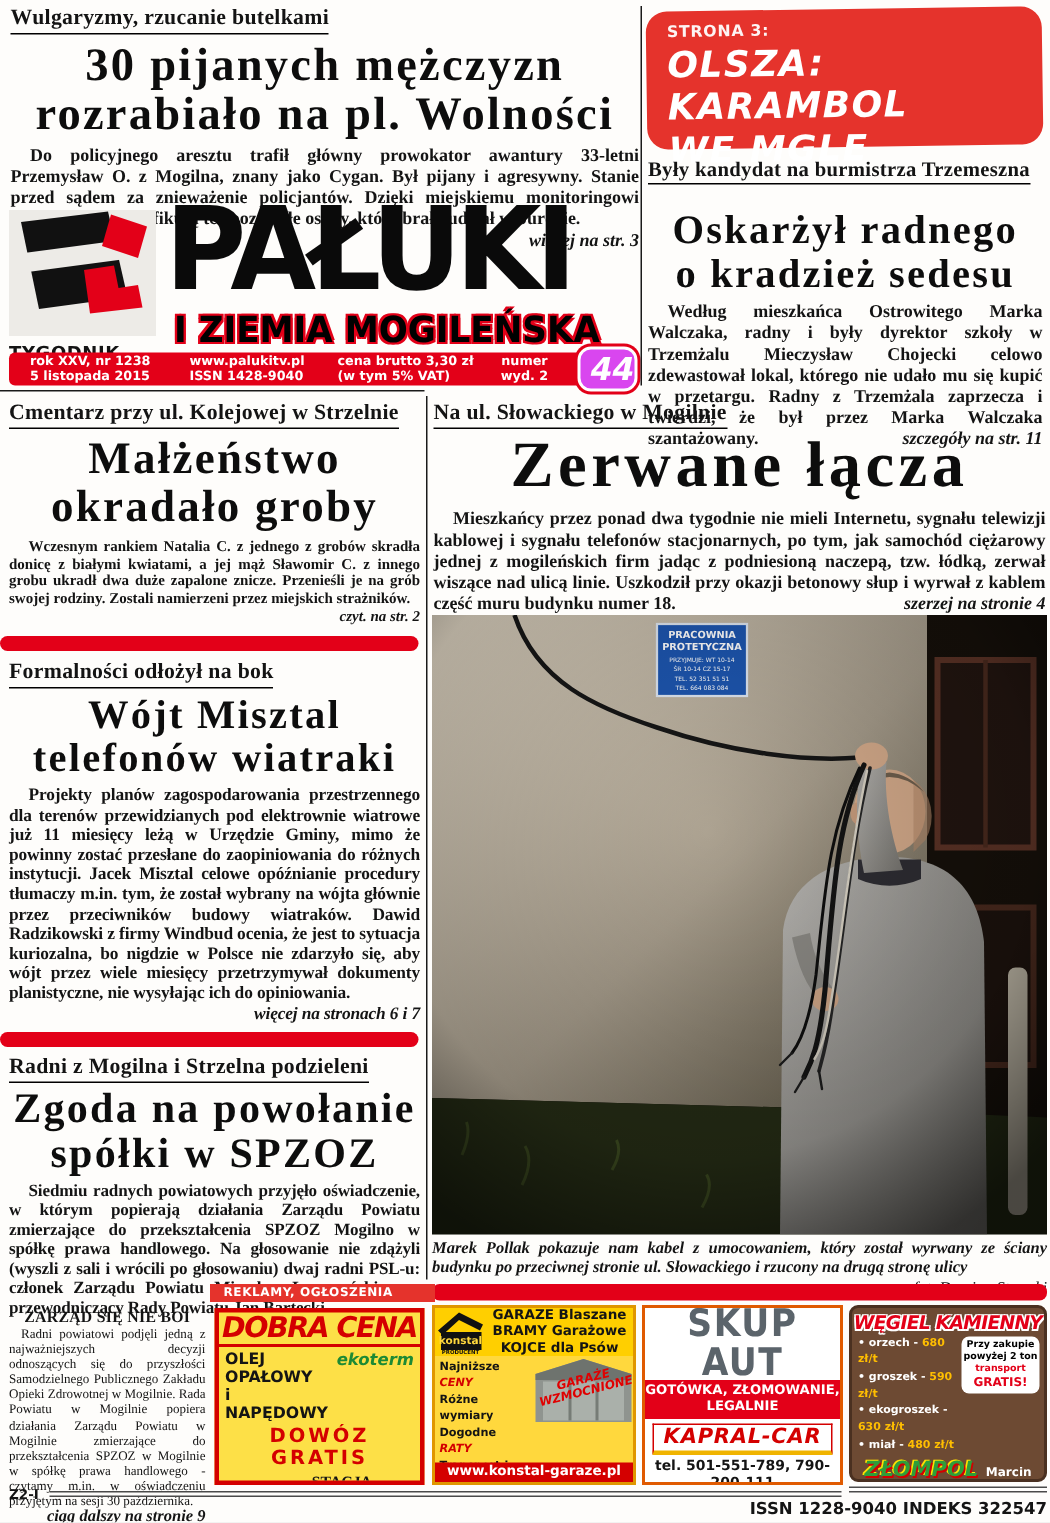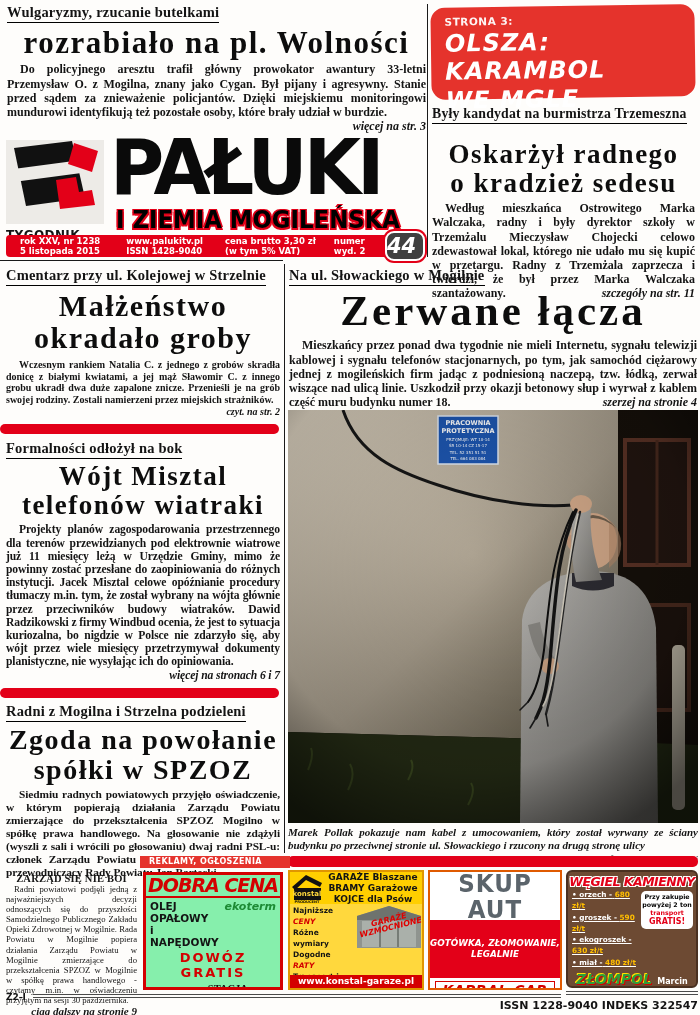--- a/index.html
+++ b/index.html
@@ -28,33 +28,33 @@
                   font-weight:900; font-size:12px; letter-spacing:.4px; }
   #mast-title { position:absolute; left:104px; top:-16px; width:316px; font-family:"DejaVu Sans",sans-serif;
                 font-weight:900; font-size:74px; letter-spacing:-4px; color:#0a0a0a; transform:scaleY(1.04); }
   #mast-sub { position:absolute; left:110px; top:66px; font-family:"DejaVu Sans",sans-serif; font-weight:900;
               font-size:24px; letter-spacing:0px; color:#000; white-space:nowrap; transform:scaleX(.95); transform-origin:left;
               text-shadow:-1.5px -1.5px 0 #e30018, 1.5px -1.5px 0 #e30018, -1.5px 1.5px 0 #e30018, 1.5px 1.5px 0 #e30018; }
   #mast-bar { position:absolute; left:0; top:95px; width:419px; height:22px; background:#e30018; border-radius:4px;
               color:#fff; font-family:"DejaVu Sans",sans-serif; font-weight:bold; font-size:8.5px; line-height:1.18;
               display:flex; align-items:center; }
   #mast-bar .col { padding-left:14px; }
-  #num44 { position:absolute; right:0px; top:91px; width:40px; height:30px; background:#404040; border:2px solid #fff;
+  #num44 { position:absolute; right:0px; top:91px; width:40px; height:30px; background:#d946ef; border:2px solid #fff;
            border-radius:9px; color:#fff; font-family:"DejaVu Sans",sans-serif; font-weight:900; font-style:italic;
-           font-size:21px; text-align:left; line-height:26px; box-shadow:0 0 0 2px #e30018; }
+           font-size:21px; text-align:right; line-height:26px; box-shadow:0 0 0 2px #e30018; }
 
   .vrule { background:#1a1a1a; width:1px; }
   .hrule { background:#1a1a1a; height:1px; }
 
   
   #ads-label { left:140px; top:856px; width:150px; height:12px; background:#e5332c; color:#fff;
                font-family:"DejaVu Sans",sans-serif; font-weight:bold; font-size:8px; line-height:12px;
                padding-left:9px; letter-spacing:.4px; }
   .ad { font-family:"DejaVu Sans",sans-serif; overflow:hidden; }
-  #ad-dobra { left:143px; top:872px; width:140px; height:118px; background:#86efac; border:3px solid #d40000; text-align:center; }
+  #ad-dobra { left:143px; top:872px; width:140px; height:118px; background:#fde047; border:3px solid #d40000; text-align:center; }
   #ad-dobra .ttl { color:#d40000; font-weight:900; font-style:italic; font-size:19px; letter-spacing:-1px;
                    border-bottom:2px solid #d40000; line-height:1.1; }
   #ad-dobra .row1 { display:flex; justify-content:space-between; padding:2px 4px 0 4px; }
   #ad-dobra .olej { font-weight:900; font-size:10.5px; text-align:left; line-height:1.15; }
   #ad-dobra .eko { color:#1d8a34; font-weight:900; font-style:italic; font-size:11px; }
   #ad-dobra .dowoz { color:#d40000; font-weight:900; font-size:13px; letter-spacing:2px; margin-top:2px; }
   #ad-dobra .orlenrow { display:flex; align-items:center; justify-content:center; gap:3px; margin-top:3px; }
   #ad-dobra .orlenchip { background:#d40000; color:#fff; font-size:5.5px; font-weight:900; padding:2px 3px; border-radius:4px; }
   #ad-dobra .stacja { font-weight:900; font-size:10.5px; font-family:"Liberation Serif",serif; }
 
@@ -64,32 +64,32 @@
   #ad-konstal .feat { font-weight:900; font-size:7.5px; line-height:1.45; padding:2px 0 0 3px; width:62px; float:left; }
   #ad-konstal .feat .red { color:#d40000; font-style:italic; }
   #ad-konstal .gar { position:absolute; left:66px; top:32px; width:66px; height:44px; }
   #ad-konstal .badge { position:absolute; left:68px; top:44px; width:64px; transform:rotate(-14deg); color:#e00000;
                        font-weight:900; font-style:italic; font-size:8px; text-align:center; line-height:1.05; }
   #ad-konstal .url { background:#d40000; color:#fff; font-weight:900; font-size:9px; text-align:center; line-height:13px;
                      position:absolute; bottom:0; left:0; right:0; }
 
   #ad-skup { left:428px; top:870px; width:134px; height:120px; background:#fff; border:2px solid #e05a00; text-align:center; }
   #ad-skup .ttl { font-weight:900; font-size:23px; color:#5b646b; letter-spacing:1px; line-height:1.05; transform:scaleY(1.1); }
-  #ad-skup .band { background:#e30018; color:#fff; font-weight:900; font-style:italic; font-size:8.8px; line-height:1.25; padding:18px 0; }
+  #ad-skup .band { background:#e30018; color:#fff; font-weight:900; font-size:8.8px; line-height:1.25; padding:2px 0; }
   #ad-skup .kapral { color:#d40000; font-weight:900; font-style:italic; font-size:14px; letter-spacing:.5px; margin-top:3px;
                      display:inline-block; border:1.5px solid #d40000; padding:0 6px 1px 6px;
                      border-bottom:3px solid #f0b400; }
   #ad-skup .tel { font-weight:900; font-size:9.3px; margin-top:2px; }
 
   #ad-wegiel { left:566px; top:870px; width:132px; height:118px; background:#6d4a33; border:2px solid #4a3020;
                border-radius:6px; color:#fff; }
   #ad-wegiel .ttl { color:#e30018; font-weight:900; font-style:italic; font-size:12.5px; text-align:center; margin-top:2px;
                     letter-spacing:-.5px; white-space:nowrap;
                     text-shadow:-1px -1px 0 #fff,1px -1px 0 #fff,-1px 1px 0 #fff,1px 1px 0 #fff; }
-  #ad-wegiel .list { float:left; width:72px; font-size:7.3px; font-weight:bold; line-height:1.55; padding-left:4px;text-decoration:underline; }
+  #ad-wegiel .list { float:left; width:72px; font-size:7.3px; font-weight:bold; line-height:1.55; padding-left:4px; }
   #ad-wegiel .list .p { color:#ffbe00; }
   #ad-wegiel .promo { float:right; width:52px; background:#fff; color:#000; border-radius:5px; font-size:6.3px;
                       font-weight:bold; text-align:center; line-height:1.25; margin:2px 3px 0 0; padding:2px 0; }
   #ad-wegiel .promo .r { color:#e30018; font-weight:900; }
   #ad-wegiel .promo .g { color:#e30018; font-weight:900; font-size:8px; }
   #ad-wegiel .brandrow { clear:both; text-align:center; padding-top:1px; }
   #ad-wegiel .zlompol { color:#2e9e3a; font-weight:900; font-style:italic; font-size:14px;
                         text-shadow:1px 1px 0 #d40000, -1px -1px 0 #ffe000; }
   #ad-wegiel .owner { font-weight:900; font-size:8px; }
 
@@ -106,20 +106,21 @@
   #issn-b { font-family:"DejaVu Sans",sans-serif; font-weight:900; font-size:11px; text-align:right; }
 </style>
 </head>
 <body>
 
 <div id="page">
 
   <div class="abs" style="left:7px; top:3px; width:419px;">
     <span class="kicker">Wulgaryzmy, rzucanie butelkami</span>
     <div class="headline" style="font-size:31px; margin-top:3px;">
+      <div>30 pijanych mężczyzn</div>
       <div>rozrabiało na pl. Wolności</div>
     </div>
     <div class="body" style="margin-top:3px;">
       <p><span>Do policyjnego aresztu trafił główny prowokator awantury 33-letni Przemysław O. z Mogilna, znany jako Cygan. Był pijany i agresywny. Stanie przed sądem za znieważenie policjantów. Dzięki miejskiemu monitoringowi mundurowi identyfikują też pozostałe osoby, które brały udział w burdzie.</span>
          <span class="more">więcej na str. 3</span></p>
     </div>
   </div>
 
   <div class="abs" id="promo">
     <div class="str">STRONA 3:</div>
@@ -158,21 +159,21 @@
         <div>5 listopada 2015</div>
       </div>
       <div class="col" style="padding-left:26px;">
         <div>www.palukitv.pl</div>
         <div>ISSN 1428-9040</div>
       </div>
       <div class="col" style="padding-left:22px;">
         <div>cena brutto 3,30 zł</div>
         <div>(w tym 5% VAT)</div>
       </div>
-      <div class="col" style="padding-left:18px; text-align:left;">
+      <div class="col" style="padding-left:18px; text-align:center;">
         <div>numer</div>
         <div>wyd. 2</div>
       </div>
     </div>
     <div id="num44">44</div>
   </div>
 
   <div class="abs vrule" style="left:427px; top:4px; height:253px;"></div>
   <div class="abs hrule" style="left:0; top:260px; width:283px;"></div>
   <div class="abs vrule" style="left:284px; top:264px; height:589px;"></div>

